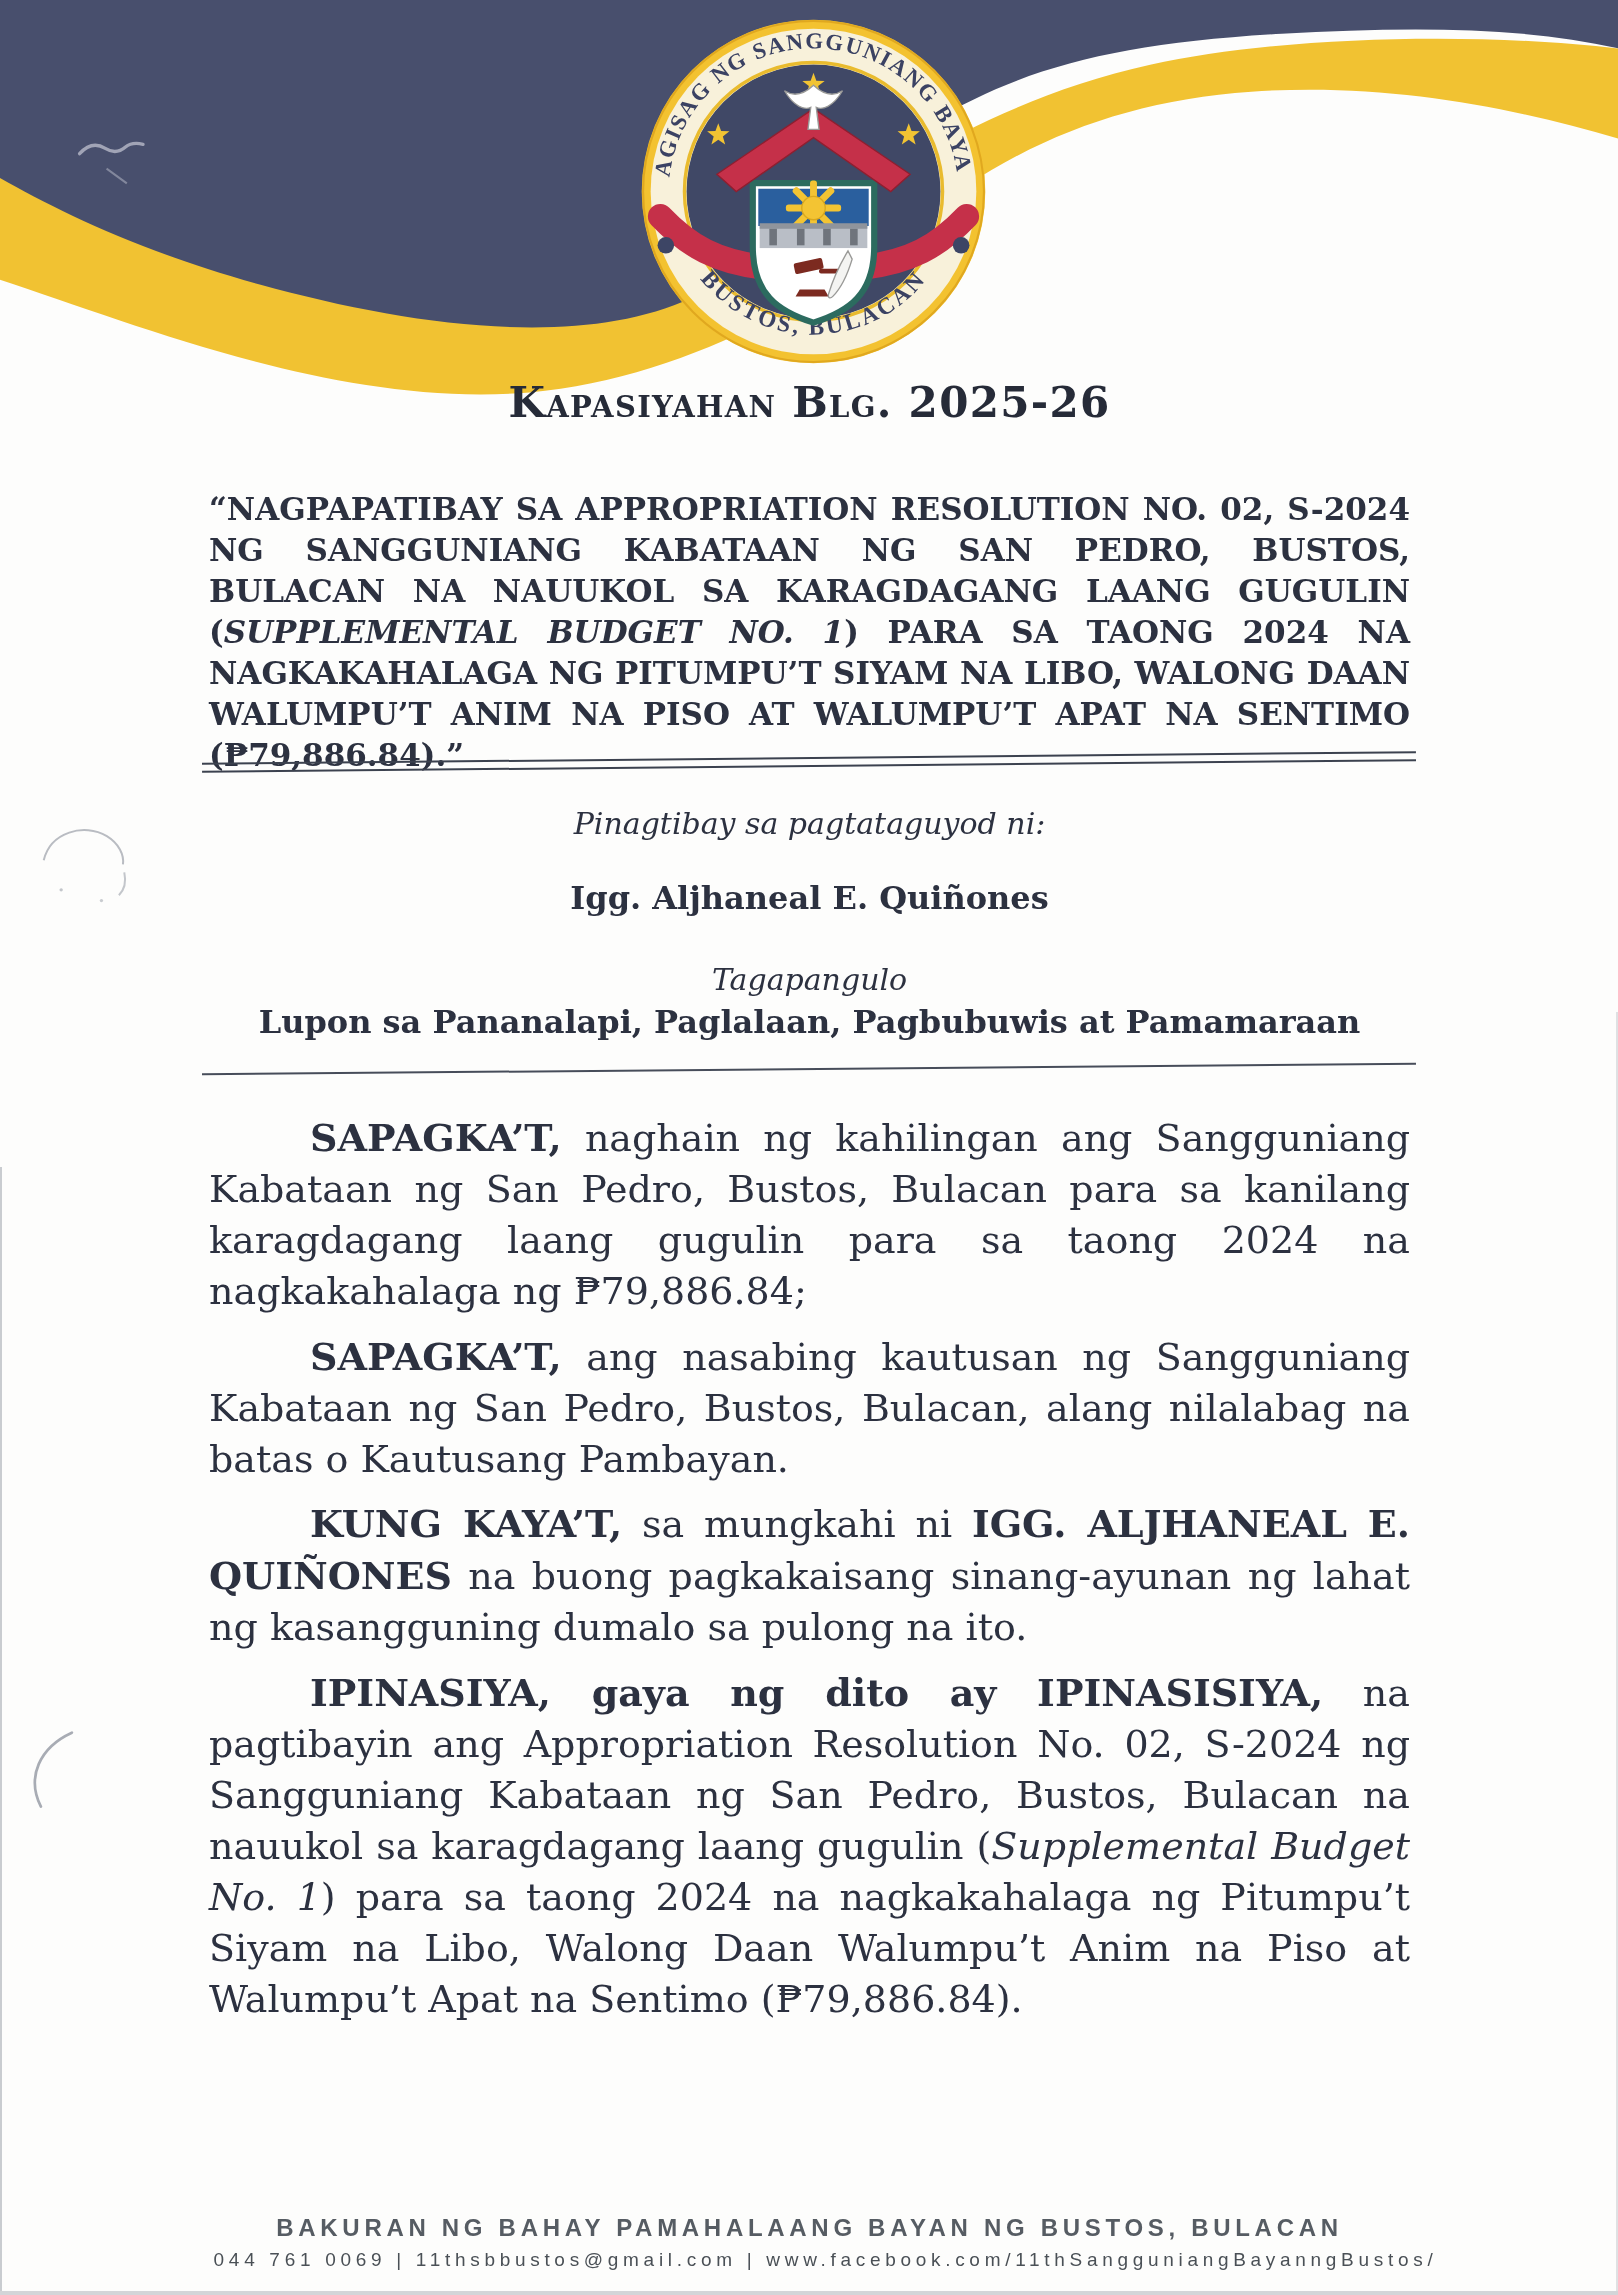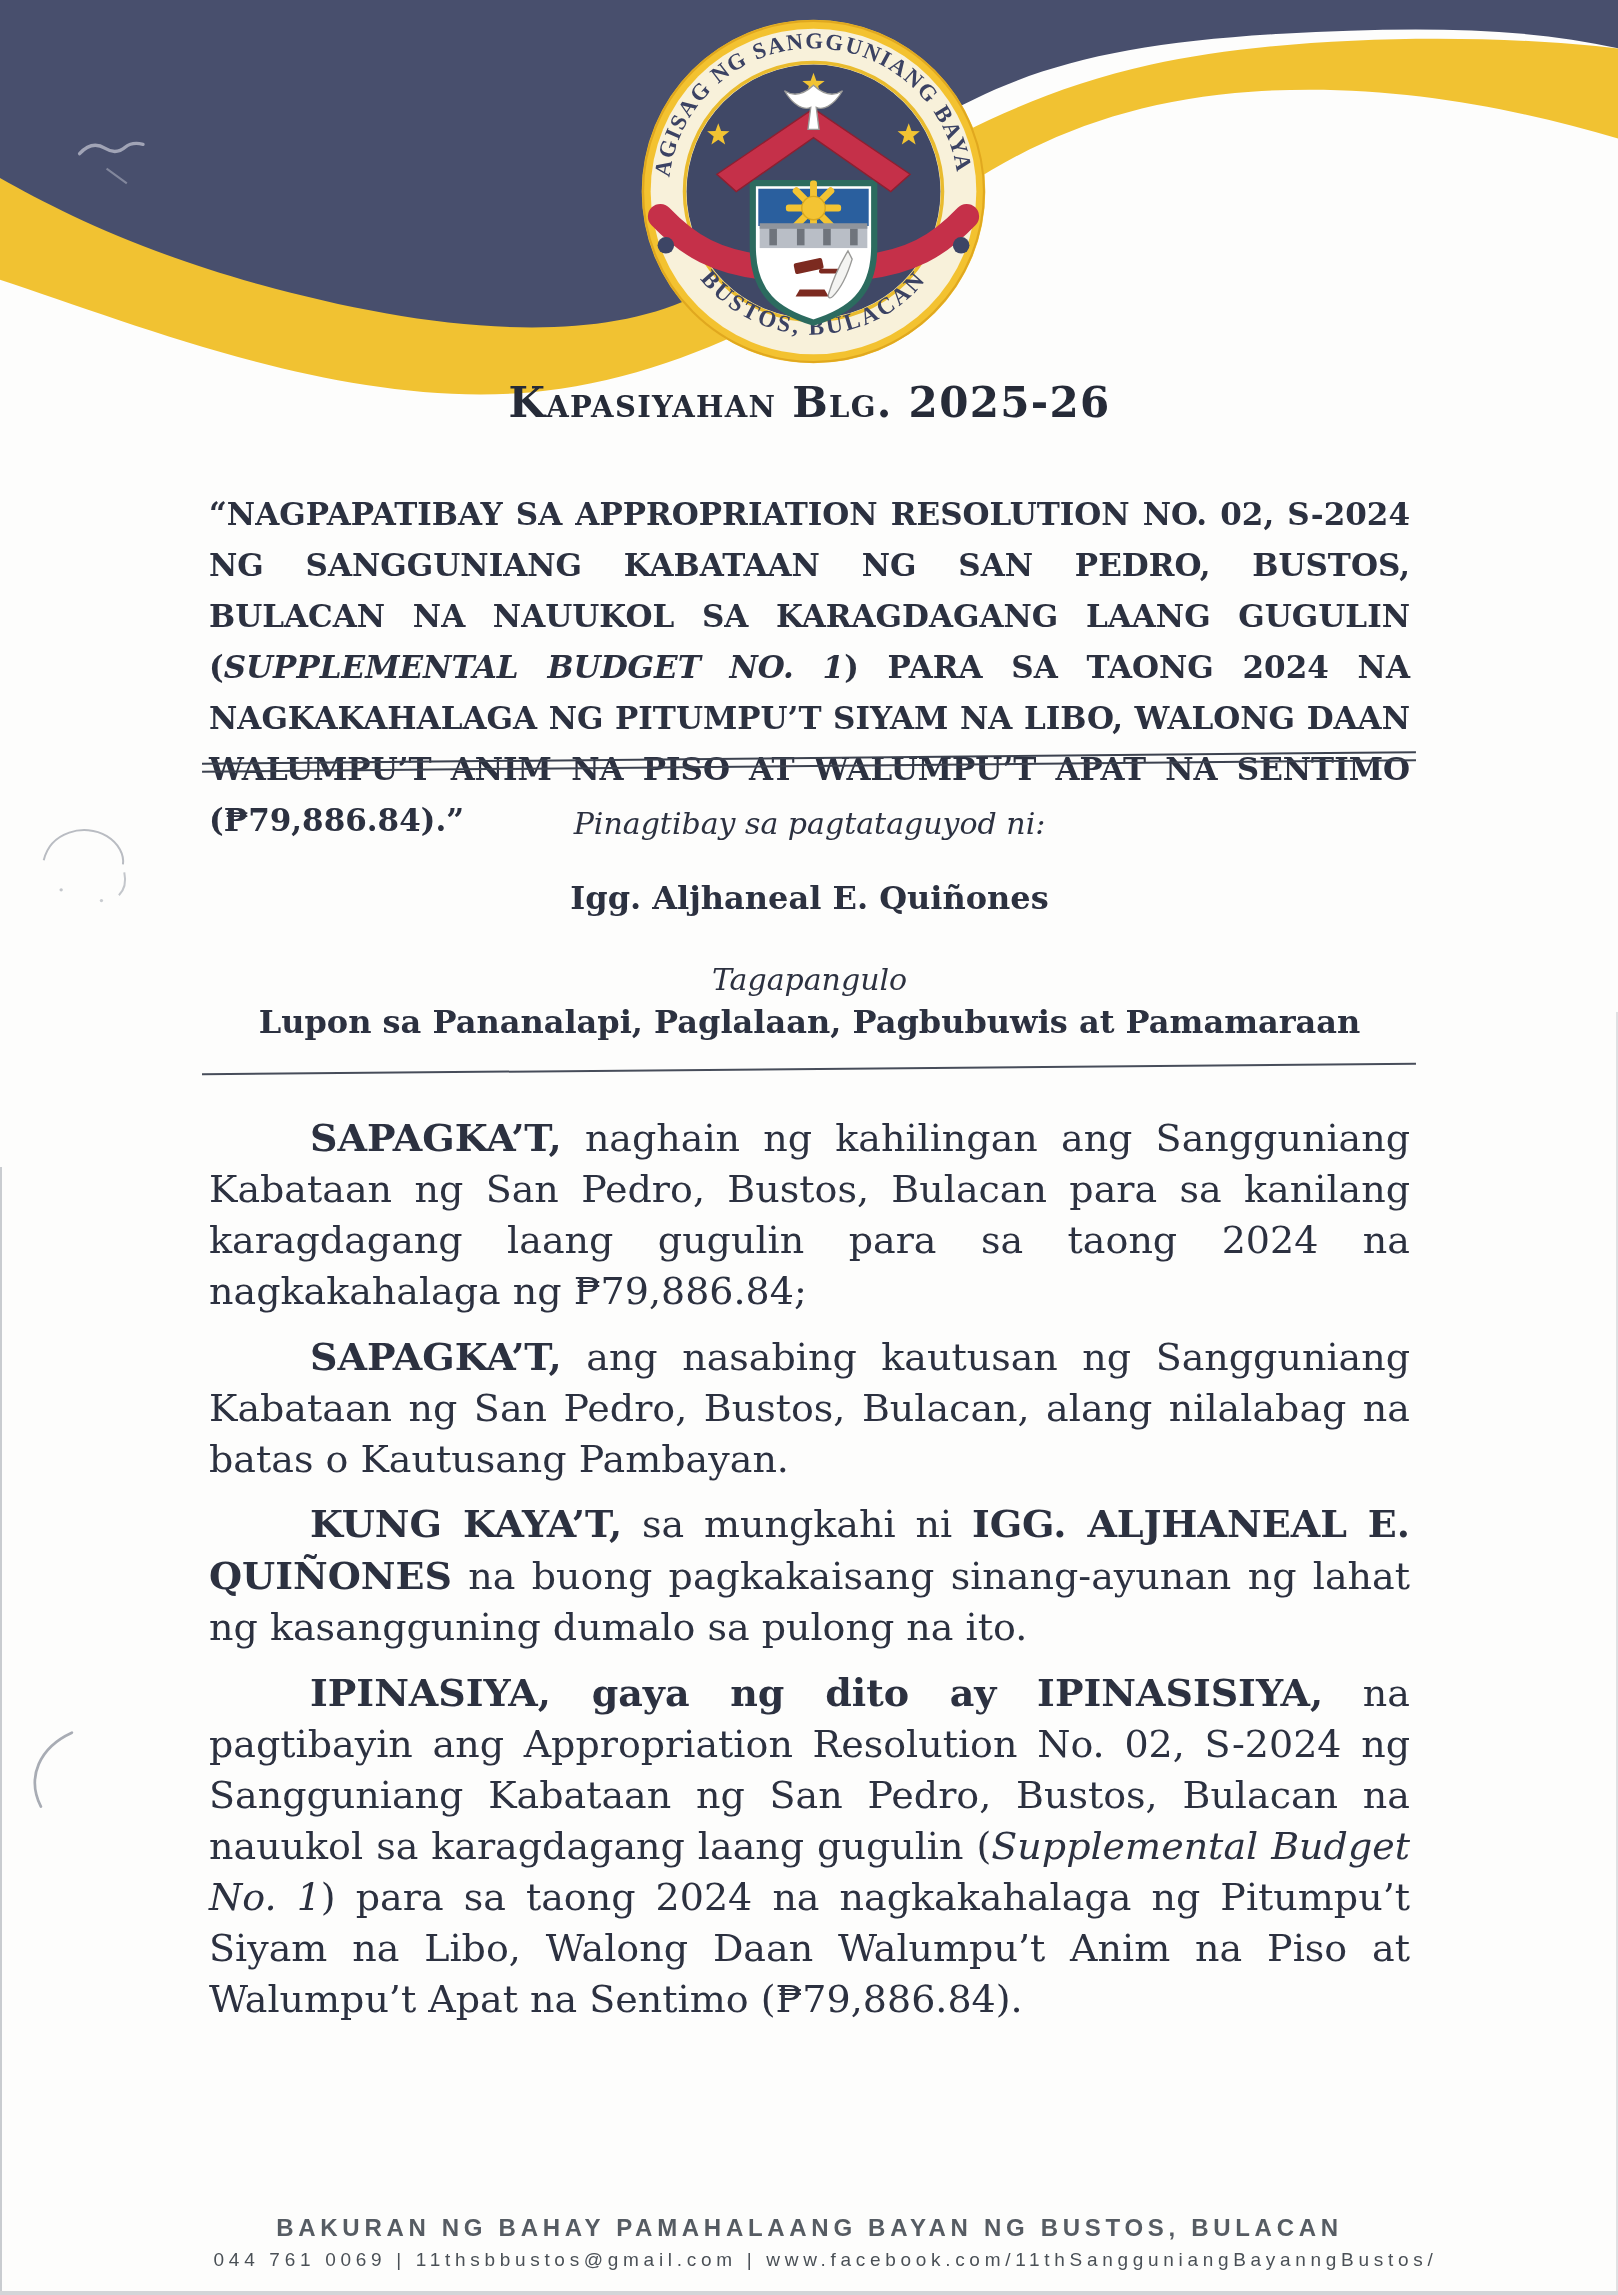--- a/index.html
+++ b/index.html
@@ -20,21 +20,21 @@
   .seal-bottom-text{font-size:34px;letter-spacing:4px;}
   
   .doc-title{
     position:absolute;top:378px;left:0;width:1619px;margin:0;
     text-align:center;font-variant:small-caps;font-weight:bold;
     font-size:42px;letter-spacing:1.3px;color:#262b38;
   }
   
   .quote{
     position:absolute;top:489px;left:209px;width:1201px;margin:0;
-    font-size:31px;line-height:51px;font-weight:bold;
+    font-size:31px;line-height:41px;font-weight:bold;
     text-align:justify;color:#2c3140;
   }
   
   .rule-double{
     position:absolute;top:757px;left:202px;width:1214px;height:6px;
     border-top:2.7px solid #3c424f;border-bottom:2.7px solid #3c424f;
     transform:rotate(-0.55deg);
   }
   .rule-single{
     position:absolute;top:1068px;left:202px;width:1214px;height:0;

